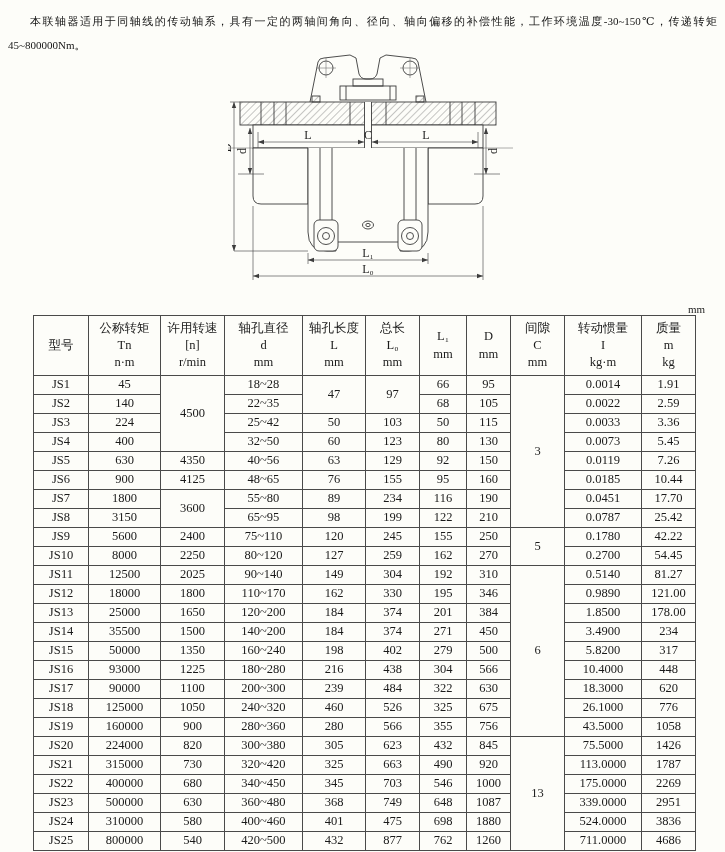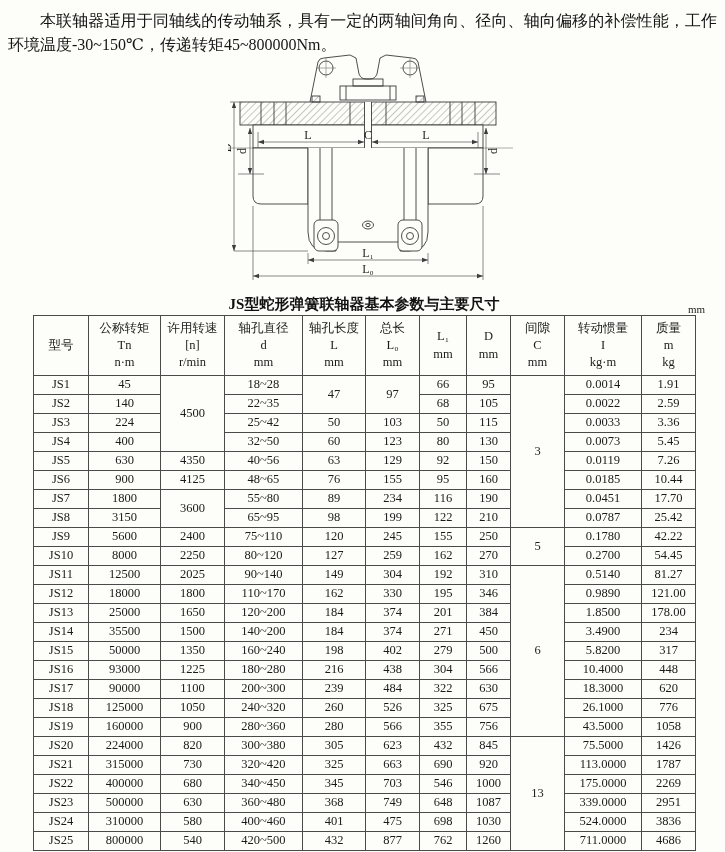--- a/index.html
+++ b/index.html
@@ -12,21 +12,21 @@
   .page {
     position: relative;
     width: 725px;
     height: 852px;
     background: #fdfdf9;
     overflow: hidden;
   }
   .intro {
     position: absolute;
     top: 9px; left: 8px; right: 8px;
-    font-size: 16px;
+    font-size: 11px;
     line-height: 24px;
     text-align: justify;
     text-indent: 2em;
     color: #151515;
   }
   .drawing {
     position: absolute;
     left: 228px; top: 52px;
     width: 285px; height: 235px;
   }
@@ -191,21 +191,20 @@
       <text class="dimtxt" x="18" y="99" text-anchor="middle" transform="rotate(-90 18 99)">d</text>
 
       <line class="dim" x1="258" y1="76" x2="258" y2="122"></line>
       <line class="dim" x1="246" y1="122" x2="272" y2="122"></line>
       <polygon class="arr" points="258,76 255.8,82 260.2,82"></polygon>
       <polygon class="arr" points="258,122 255.8,116 260.2,116"></polygon>
       <text class="dimtxt" x="269" y="99" text-anchor="middle" transform="rotate(-90 269 99)">d</text>
     </svg>
   </div>
 
-  <div class="tbl-title">JS型蛇形弹簧联轴器基本参数与主要尺寸</div>
   <div class="unit-note">mm</div>
 
   <table class="params">
     <colgroup>
       <col style="width:55px">
         <col style="width:72px">
         <col style="width:64px">
       <col style="width:78px">
         <col style="width:63px">
         <col style="width:54px">
@@ -470,21 +469,21 @@
           <td>322</td>
           <td>630</td>
           <td>18.3000</td>
           <td>620</td>
         </tr>
         <tr>
           <td>JS18</td>
           <td>125000</td>
           <td>1050</td>
           <td>240~320</td>
-          <td>260</td>
+          <td>460</td>
           <td>526</td>
           <td>325</td>
           <td>675</td>
           <td>26.1000</td>
           <td>776</td>
         </tr>
         <tr>
           <td>JS19</td>
           <td>160000</td>
           <td>900</td>
@@ -509,21 +508,21 @@
           <td>75.5000</td>
           <td>1426</td>
         </tr>
         <tr>
           <td>JS21</td>
           <td>315000</td>
           <td>730</td>
           <td>320~420</td>
           <td>325</td>
           <td>663</td>
-          <td>690</td>
+          <td>490</td>
           <td>920</td>
           <td>113.0000</td>
           <td>1787</td>
         </tr>
         <tr>
           <td>JS22</td>
           <td>400000</td>
           <td>680</td>
           <td>340~450</td>
           <td>345</td>
@@ -546,21 +545,21 @@
           <td>2951</td>
         </tr>
         <tr>
           <td>JS24</td>
           <td>310000</td>
           <td>580</td>
           <td>400~460</td>
           <td>401</td>
           <td>475</td>
           <td>698</td>
-          <td>1030</td>
+          <td>1880</td>
           <td>524.0000</td>
           <td>3836</td>
         </tr>
         <tr>
           <td>JS25</td>
           <td>800000</td>
           <td>540</td>
           <td>420~500</td>
           <td>432</td>
           <td>877</td>

